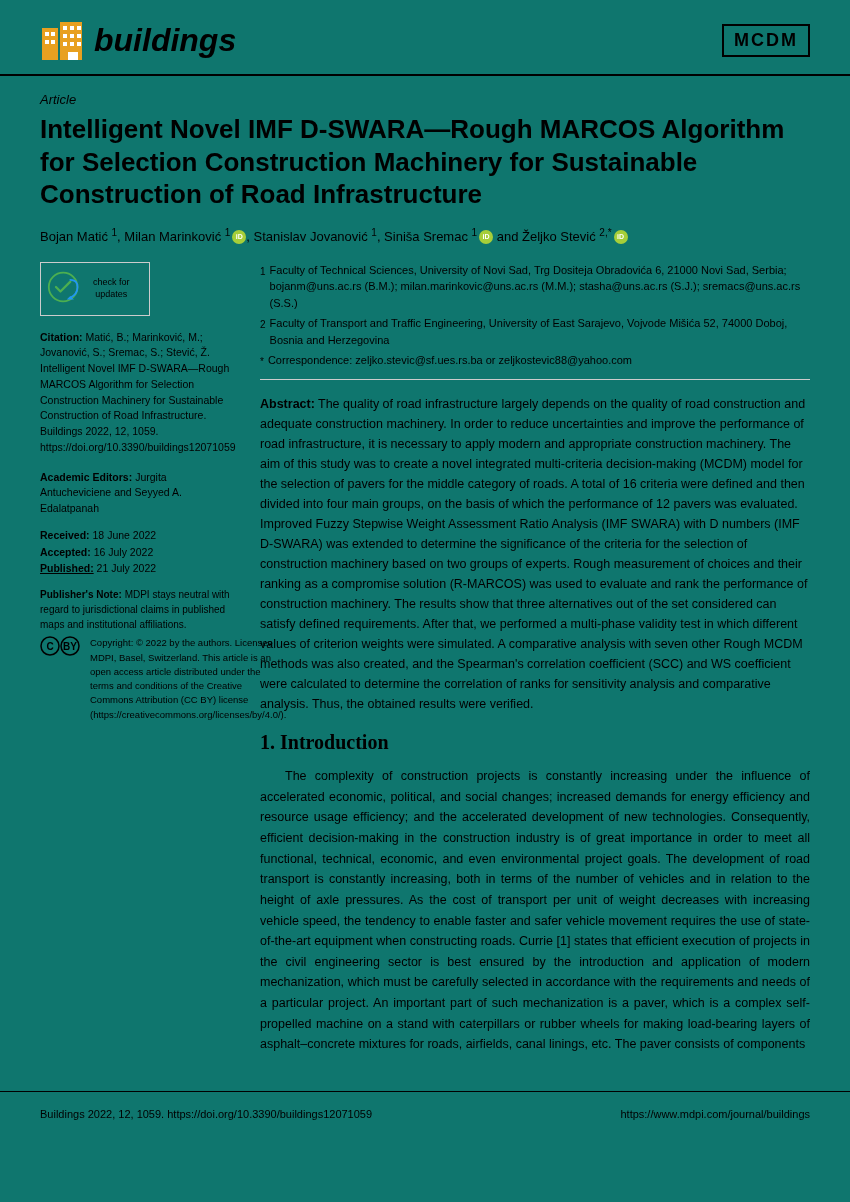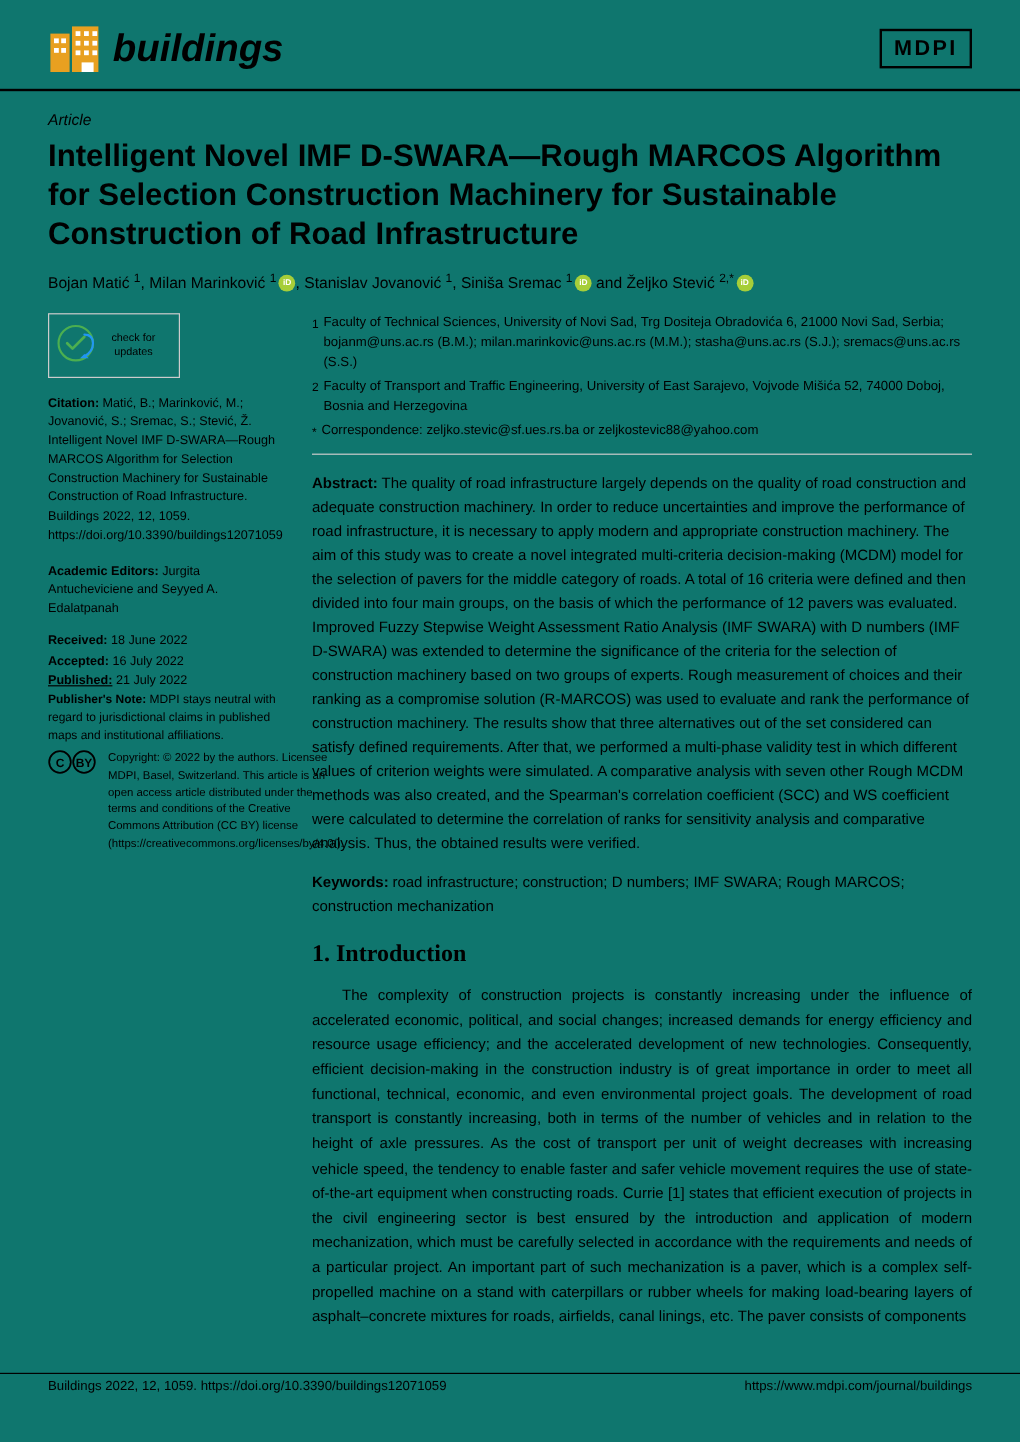--- a/index.html
+++ b/index.html
@@ -154,21 +154,21 @@
     }
     .academic-editors {
       font-size: 10.5px;
       font-family: Arial, sans-serif;
       margin-bottom: 10px;
       line-height: 1.5;
     }
     .dates-box {
       font-size: 10.5px;
       font-family: Arial, sans-serif;
-      margin-bottom: 0;
+      margin-bottom: 10px;
       line-height: 1.6;
     }
     .publisher-note {
       font-size: 10px;
       font-family: Arial, sans-serif;
       line-height: 1.5;
       margin-bottom: 4px;
     }
     .publisher-note .bold {
       font-weight: bold;
@@ -229,21 +229,21 @@
       font-size: 12.5px;
       font-family: Arial, sans-serif;
       line-height: 1.65;
       text-align: justify;
       text-indent: 2em;
       margin-bottom: 6px;
     }
     
     .footer {
       border-top: 1px solid #000;
-      padding: 4px 40px;
+      padding: 16px 40px;
       display: flex;
       justify-content: space-between;
       font-size: 11px;
       font-family: Arial, sans-serif;
       margin-top: 20px;
     }
     .orcid-icon {
       display: inline-block;
       width: 14px;
       height: 14px;
@@ -286,21 +286,21 @@
         <rect x="23" y="16" width="4" height="4" fill="#fff"></rect>
         <rect x="30" y="16" width="4" height="4" fill="#fff"></rect>
         <rect x="37" y="16" width="4" height="4" fill="#fff"></rect>
         <rect x="23" y="24" width="4" height="4" fill="#fff"></rect>
         <rect x="30" y="24" width="4" height="4" fill="#fff"></rect>
         <rect x="37" y="24" width="4" height="4" fill="#fff"></rect>
         <rect x="28" y="34" width="10" height="8" fill="#fff"></rect>
       </svg>
       <span class="journal-title">buildings</span>
     </div>
-    <div class="mdpi-logo">MDPI</div>
+    <div class="mdpi-logo">MCDM</div>
   </div>
 
   <div class="content">
     <div class="article-type">Article</div>
     <div class="paper-title">Intelligent Novel IMF D-SWARA—Rough MARCOS Algorithm for Selection Construction Machinery for Sustainable Construction of Road Infrastructure</div>
     <div class="authors">
       Bojan Matić <sup>1</sup>, Milan Marinković <sup>1</sup><span class="orcid-icon"></span>, Stanislav Jovanović <sup>1</sup>, Siniša Sremac <sup>1</sup><span class="orcid-icon"></span> and Željko Stević <sup>2,*</sup><span class="orcid-icon"></span>
     </div>
 
     <div class="two-col">
@@ -374,24 +374,20 @@
             <span class="affil-num">*</span>
             <span class="affil-text">Correspondence: zeljko.stevic@sf.ues.rs.ba or zeljkostevic88@yahoo.com</span>
           </div>
         </div>
 
         <div class="abstract-section">
           <span class="abstract-label">Abstract:</span>
           <span class="abstract-text">The quality of road infrastructure largely depends on the quality of road construction and adequate construction machinery. In order to reduce uncertainties and improve the performance of road infrastructure, it is necessary to apply modern and appropriate construction machinery. The aim of this study was to create a novel integrated multi-criteria decision-making (MCDM) model for the selection of pavers for the middle category of roads. A total of 16 criteria were defined and then divided into four main groups, on the basis of which the performance of 12 pavers was evaluated. Improved Fuzzy Stepwise Weight Assessment Ratio Analysis (IMF SWARA) with D numbers (IMF D-SWARA) was extended to determine the significance of the criteria for the selection of construction machinery based on two groups of experts. Rough measurement of choices and their ranking as a compromise solution (R-MARCOS) was used to evaluate and rank the performance of construction machinery. The results show that three alternatives out of the set considered can satisfy defined requirements. After that, we performed a multi-phase validity test in which different values of criterion weights were simulated. A comparative analysis with seven other Rough MCDM methods was also created, and the Spearman's correlation coefficient (SCC) and WS coefficient were calculated to determine the correlation of ranks for sensitivity analysis and comparative analysis. Thus, the obtained results were verified.</span>
         </div>
 
-        <div class="keywords-section">
-          <span class="keywords-label">Keywords:</span>
-          <span class="keywords-text">road infrastructure; construction; D numbers; IMF SWARA; Rough MARCOS; construction mechanization</span>
-        </div>
 
         <div class="section-heading">1. Introduction</div>
         <div class="body-text">The complexity of construction projects is constantly increasing under the influence of accelerated economic, political, and social changes; increased demands for energy efficiency and resource usage efficiency; and the accelerated development of new technologies. Consequently, efficient decision-making in the construction industry is of great importance in order to meet all functional, technical, economic, and even environmental project goals. The development of road transport is constantly increasing, both in terms of the number of vehicles and in relation to the height of axle pressures. As the cost of transport per unit of weight decreases with increasing vehicle speed, the tendency to enable faster and safer vehicle movement requires the use of state-of-the-art equipment when constructing roads. Currie [1] states that efficient execution of projects in the civil engineering sector is best ensured by the introduction and application of modern mechanization, which must be carefully selected in accordance with the requirements and needs of a particular project. An important part of such mechanization is a paver, which is a complex self-propelled machine on a stand with caterpillars or rubber wheels for making load-bearing layers of asphalt–concrete mixtures for roads, airfields, canal linings, etc. The paver consists of components</div>
       </div>
     </div>
   </div>
 
   <div class="footer">
     <span>Buildings 2022, 12, 1059. https://doi.org/10.3390/buildings12071059</span>
     <span>https://www.mdpi.com/journal/buildings</span>

